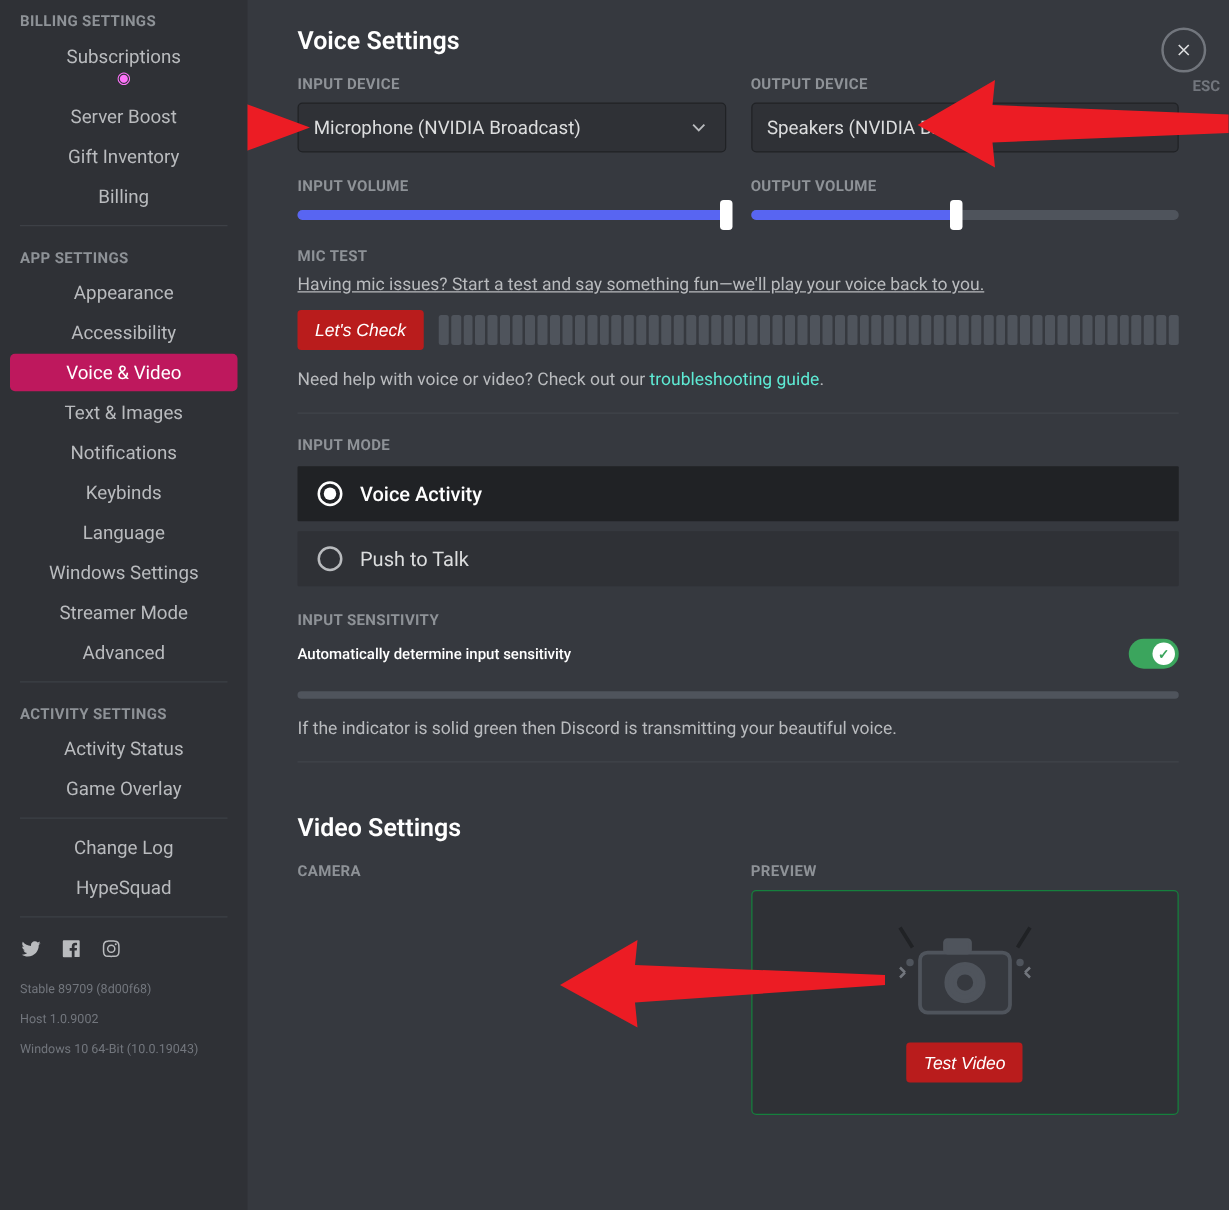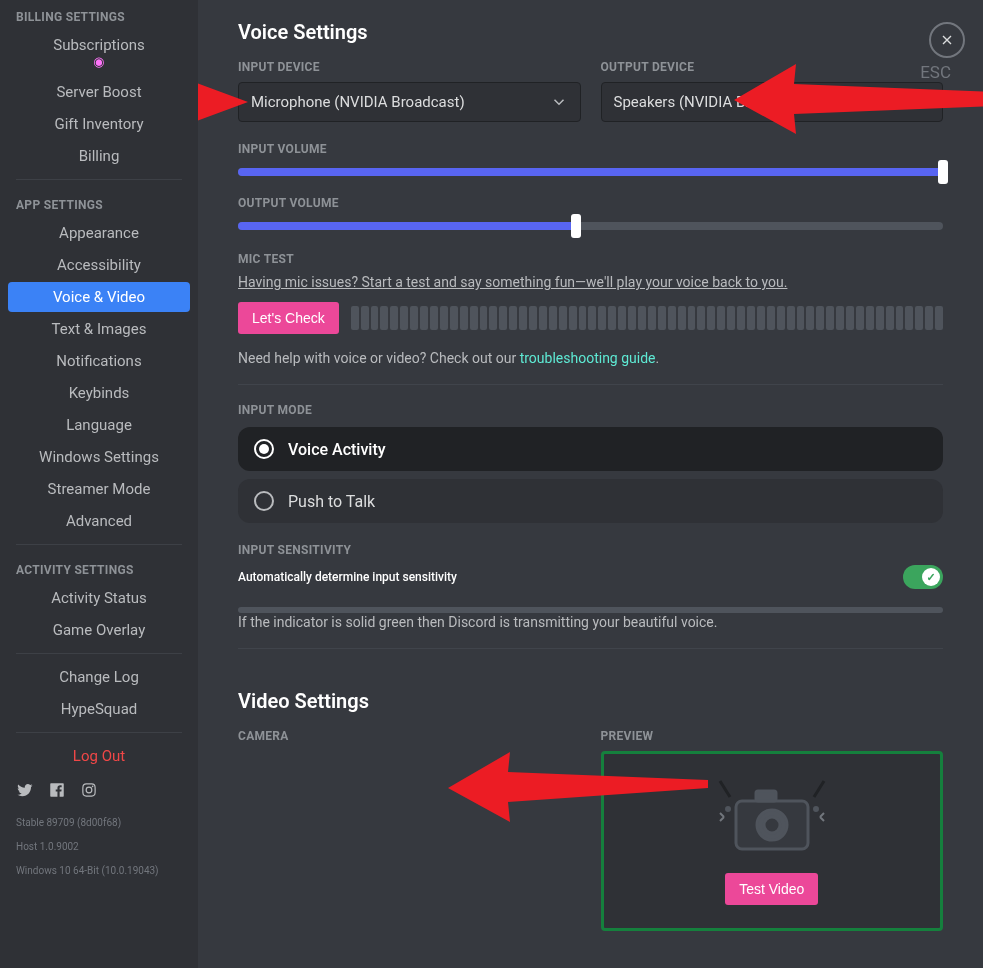--- a/index.html
+++ b/index.html
@@ -32,21 +32,21 @@
     padding: 6px 8px;
     margin: 2px 0;
     border-radius: 4px;
     cursor: pointer;
     display: flex;
     align-items: center;
     justify-content: space-between;
     flex-direction: column;
   }
   .sidebar-item.active {
-    background: #3b82f6;
+    background: #be185d;
     color: #fff;
   }
   .sidebar-sep {
     border: none;
     border-top: 1px solid #3d4046;
     margin: 8px 8px;
   }
   .logout { color: #f04747; }
   .socials {
     display: flex;
@@ -73,24 +73,24 @@
     width: 36px; height: 36px;
     border: 2px solid #72767d;
     border-radius: 50%;
     background: transparent;
     color: #dcddde;
     cursor: pointer;
     display:flex;align-items:center;justify-content:center;
   }
   .esc-label {
     position: absolute;
-    top: 62px; right: 32px;
+    top: 62px; right: 7px;
     color: #72767d;
-    font-size: 17px;
-    font-weight:400;
+    font-size: 12px;
+    font-weight:700;
   }
   h2.page-title {
     color: #fff;
     font-size: 20px;
     font-weight: 600;
     margin-bottom: 16px;
   }
   .row { display: flex; gap: 20px; }
   .col { flex: 1; }
   .section-label {
@@ -106,21 +106,21 @@
     border-radius: 4px;
     padding: 10px 12px;
     color: #dcddde;
     display: flex;
     justify-content: space-between;
     align-items: center;
     cursor: pointer;
     font-size:15px;
   }
   .chevron { color:#b9bbbe; }
-  .slider-wrap { margin-top: 20px; flex-direction: column; }
+  .slider-wrap { margin-top: 20px; }
   .slider-track {
     position: relative;
     height: 8px;
     background: #4f545c;
     border-radius: 4px;
     margin-top: 12px;
   }
   .slider-fill {
     position: absolute;
     height: 8px;
@@ -133,47 +133,48 @@
     height: 24px;
     background: #fff;
     border-radius: 3px;
     top: -8px;
     transform: translateX(-50%);
   }
   .mic-test { margin-top: 22px; }
   .mic-desc { color:#b9bbbe; font-size:14px; margin:6px 0 12px;text-decoration:underline; }
   .mic-row { display:flex; align-items:center; gap:12px; }
   .btn {
-    background: #ec4899;
+    background: #b91c1c;
     color: #fff;
     border: none;
     border-radius: 3px;
     padding: 8px 14px;
     font-size: 14px;
     font-weight:500;
     cursor: pointer;
+    font-style: italic;
   }
   .meter {
     flex:1;
     height: 24px;
     display:flex;
     gap:2px;
   }
   .meter span {
     flex:1;
     background:#4f545c;
     border-radius:2px;
   }
   .help-line { color:#b9bbbe; font-size:14px; margin-top:16px; }
   .help-line a { color:#5eead4; text-decoration:none; }
   .divider { border:none; border-top:1px solid #40444b; margin:18px 0; }
   .radio-group { margin-top:10px; }
   .radio-row {
     background:#2f3136;
-    border-radius:12px;
+    border-radius:1px;
     padding:12px 16px;
     display:flex;
     align-items:center;
     gap:14px;
     margin-bottom:8px;
     cursor:pointer;
     font-size:16px;
     color:#dcddde;
   }
   .radio-row.selected { background:#202225; color:#fff; font-weight:500; }
@@ -190,24 +191,24 @@
     width:40px;height:24px;background:#3ba55d;border-radius:12px;
     position:relative;cursor:pointer;
   }
   .toggle-knob {
     width:18px;height:18px;background:#fff;border-radius:50%;
     position:absolute;top:3px;right:3px;
     display:flex;align-items:center;justify-content:center;
     color:#3ba55d;font-size:11px;font-weight:bold;
   }
   .sens-bar { height:6px;background:#4f545c;border-radius:3px;margin-top:18px; }
-  .sens-note { color:#b9bbbe;font-size:14px;margin-top:1px; }
+  .sens-note { color:#b9bbbe;font-size:14px;margin-top:16px; }
   .video-section { margin-top:40px; }
   .preview-box {
-    background:#2f3136;border:3px solid #15803d;border-radius:4px;
+    background:#2f3136;border:1px solid #15803d;border-radius:4px;
     height:180px;display:flex;flex-direction:column;align-items:center;justify-content:center;gap:16px;
   }
   .camera-illus { color:#4f545c; }
   
   .arrow { position:absolute; pointer-events:none; }
   .nitro-icon { color:#ff73fa; font-size:13px; }
 </style>
 </head>
 <body>
 
@@ -267,23 +268,20 @@
       <span>Game Overlay</span>
     </div>
   <hr class="sidebar-sep">
   <div class="sidebar-item">
       <span>Change Log</span>
     </div>
   <div class="sidebar-item">
       <span>HypeSquad</span>
     </div>
   <hr class="sidebar-sep">
-  <div class="sidebar-item logout">
-      <span>Log Out</span>
-    </div>
   <div class="socials">
     <span><svg width="18" height="18" viewBox="0 0 24 24" fill="currentColor">
           <path d="M22 5.9c-.7.3-1.5.6-2.3.7.8-.5 1.5-1.3 1.8-2.3-.8.5-1.7.8-2.6 1C18 4.5 17 4 15.8 4c-2.3 0-4.1 1.9-4.1 4.1 0 .3 0 .6.1.9C8.3 8.8 5.1 7.1 3 4.5c-.4.6-.6 1.3-.6 2.1 0 1.4.7 2.7 1.8 3.4-.7 0-1.3-.2-1.9-.5v.1c0 2 1.4 3.7 3.3 4-.3.1-.7.1-1.1.1-.3 0-.5 0-.8-.1.5 1.6 2.1 2.8 3.9 2.9-1.4 1.1-3.2 1.8-5.2 1.8H2c1.8 1.2 4 1.9 6.3 1.9 7.5 0 11.7-6.3 11.7-11.7v-.5c.8-.6 1.5-1.3 2-2.1z"></path>
         </svg></span>
     <span><svg width="18" height="18" viewBox="0 0 24 24" fill="currentColor">
           <path d="M20 3H4a1 1 0 0 0-1 1v16a1 1 0 0 0 1 1h8.6v-7h-2.3v-2.7h2.3v-2c0-2.3 1.4-3.6 3.5-3.6 1 0 1.8.1 2.1.1v2.4h-1.4c-1.1 0-1.3.5-1.3 1.3v1.7h2.7l-.4 2.7h-2.3v7H20a1 1 0 0 0 1-1V4a1 1 0 0 0-1-1z"></path>
         </svg></span>
     <span><svg width="18" height="18" viewBox="0 0 24 24" fill="currentColor">
           <path d="M12 4.6c2.4 0 2.7 0 3.6.1 2.4.1 3.6 1.3 3.7 3.7 0 .9.1 1.2.1 3.6s0 2.7-.1 3.6c-.1 2.4-1.3 3.6-3.7 3.7-.9 0-1.2.1-3.6.1s-2.7 0-3.6-.1c-2.4-.1-3.6-1.3-3.7-3.7 0-.9-.1-1.2-.1-3.6s0-2.7.1-3.6c.1-2.4 1.3-3.6 3.7-3.7.9 0 1.2-.1 3.6-.1zM12 3c-2.4 0-2.7 0-3.7.1C5 3.2 3.2 5 3.1 8.3 3 9.3 3 9.6 3 12s0 2.7.1 3.7c.1 3.3 1.9 5.1 5.2 5.2 1 .1 1.3.1 3.7.1s2.7 0 3.7-.1c3.3-.1 5.1-1.9 5.2-5.2.1-1 .1-1.3.1-3.7s0-2.7-.1-3.7c-.1-3.3-1.9-5.1-5.2-5.2C14.7 3 14.4 3 12 3zm0 4.4a4.6 4.6 0 1 0 0 9.2 4.6 4.6 0 0 0 0-9.2zm0 7.6a3 3 0 1 1 0-6 3 3 0 0 1 0 6zm4.8-8.9a1.1 1.1 0 1 0 0 2.2 1.1 1.1 0 0 0 0-2.2z"></path>
         </svg></span>

